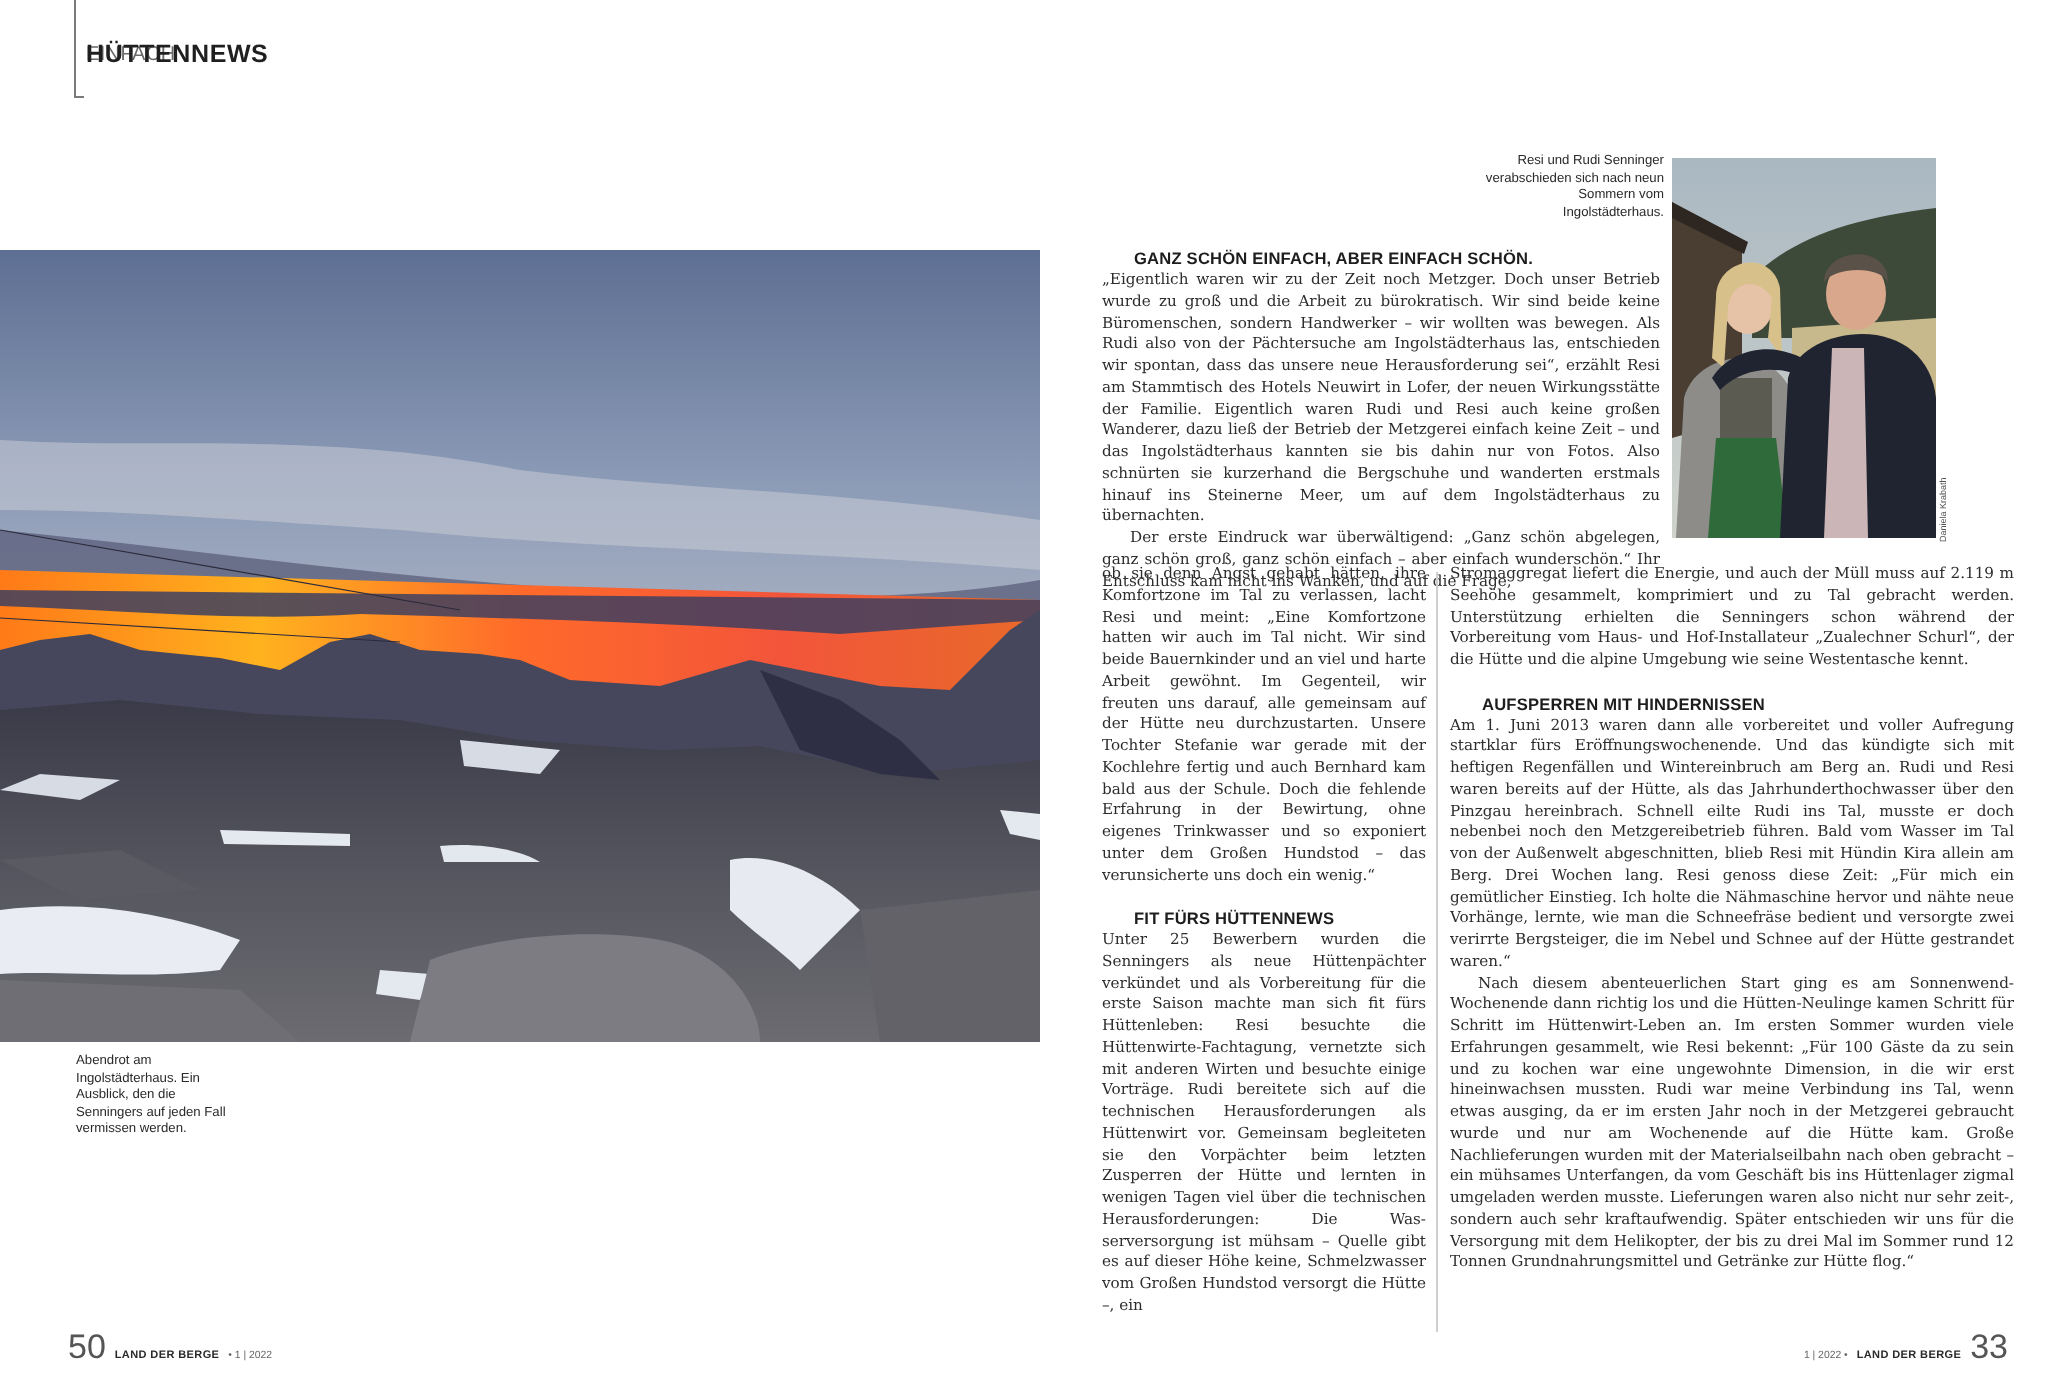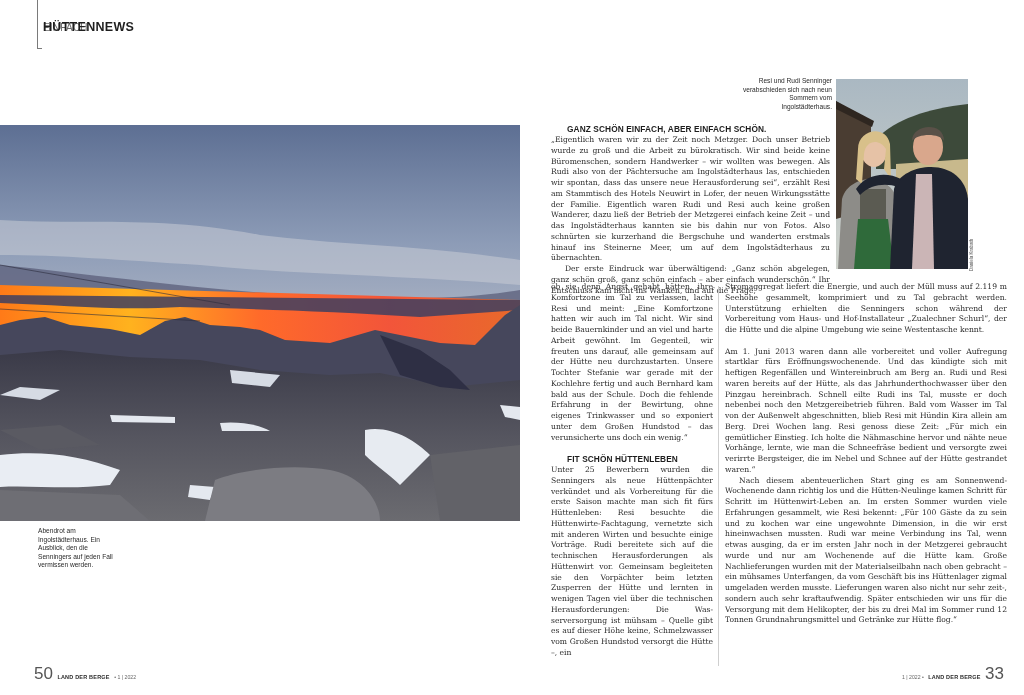--- a/index.html
+++ b/index.html
@@ -134,29 +134,30 @@
 
 <div class="col wide">
   <h3>GANZ SCHÖN EINFACH, ABER EINFACH SCHÖN.</h3>
   <p>„Eigentlich waren wir zu der Zeit noch Metzger. Doch unser Betrieb wurde zu groß und die Arbeit zu bürokratisch. Wir sind beide keine Büromenschen, sondern Handwerker – wir wollten was bewegen. Als Rudi also von der Päch­tersuche am Ingolstädterhaus las, entschieden wir spontan, dass das unsere neue Herausforderung sei“, erzählt Resi am Stammtisch des Hotels Neuwirt in Lofer, der neuen Wirkungsstätte der Familie. Eigentlich waren Rudi und Resi auch keine großen Wanderer, dazu ließ der Betrieb der Metzgerei einfach kei­ne Zeit – und das Ingolstädterhaus kannten sie bis dahin nur von Fotos. Also schnürten sie kurzerhand die Bergschuhe und wanderten erstmals hinauf ins Steinerne Meer, um auf dem Ingolstädterhaus zu übernachten.</p>
   <p class="indent">Der erste Eindruck war überwältigend: „Ganz schön abgelegen, ganz schön groß, ganz schön einfach – aber einfach wunderschön.“ Ihr Entschluss kam nicht ins Wanken, und auf die Frage,</p>
 </div>
 
 <div class="col narrow">
   <p>ob sie denn Angst gehabt hätten, ihre Kom­fortzone im Tal zu verlassen, lacht Resi und meint: „Eine Komfortzone hatten wir auch im Tal nicht. Wir sind beide Bauernkinder und an viel und harte Arbeit gewöhnt. Im Gegenteil, wir freuten uns darauf, alle ge­meinsam auf der Hütte neu durchzustarten. Unsere Tochter Stefanie war gerade mit der Kochlehre fertig und auch Bernhard kam bald aus der Schule. Doch die fehlende Er­fahrung in der Bewirtung, ohne eigenes Trinkwasser und so exponiert unter dem Großen Hundstod – das verunsicherte uns doch ein wenig.“</p>
   <div class="gap"></div>
-  <h3>FIT SCHÖN HÜTTENLEBEN</h3>
+  <h3>FIT FÜRS HÜTTENNEWS</h3>
   <p>Unter 25 Bewerbern wurden die Senningers als neue Hüttenpächter verkündet und als Vorbereitung für die erste Saison machte man sich fit fürs Hüttenleben: Resi besuch­te die Hüttenwirte-Fachtagung, vernetzte sich mit anderen Wirten und besuchte eini­ge Vorträge. Rudi bereitete sich auf die tech­nischen Herausforderungen als Hüttenwirt vor. Gemeinsam begleiteten sie den Vor­pächter beim letzten Zusperren der Hütte und lernten in wenigen Tagen viel über die technischen Herausforderungen: Die Was­serversorgung ist mühsam – Quelle gibt es auf dieser Höhe keine, Schmelzwasser vom Großen Hundstod versorgt die Hütte –, ein</p>
 </div>
 
 <div class="col-rule"></div>
 
 <div class="col right">
   <p>Stromaggregat liefert die Energie, und auch der Müll muss auf 2.119 m See­höhe gesammelt, komprimiert und zu Tal gebracht werden. Unterstützung erhielten die Senningers schon während der Vorbereitung vom Haus- und Hof-Installateur „Zualechner Schurl“, der die Hütte und die alpine Umgebung wie seine Westentasche kennt.</p>
   <div class="gap"></div>
+  <h3>AUFSPERREN MIT HINDERNISSEN</h3>
   <p>Am 1. Juni 2013 waren dann alle vorbereitet und voller Aufregung startklar fürs Eröffnungswochenende. Und das kündigte sich mit heftigen Regenfällen und Wintereinbruch am Berg an. Rudi und Resi waren bereits auf der Hütte, als das Jahrhunderthochwasser über den Pinzgau hereinbrach. Schnell eilte Rudi ins Tal, musste er doch nebenbei noch den Metzgereibetrieb führen. Bald vom Wasser im Tal von der Außenwelt abgeschnitten, blieb Resi mit Hündin Kira allein am Berg. Drei Wochen lang. Resi genoss diese Zeit: „Für mich ein gemütlicher Einstieg. Ich holte die Nähmaschine hervor und nähte neue Vorhänge, lernte, wie man die Schneefräse bedient und versorgte zwei verirrte Bergsteiger, die im Nebel und Schnee auf der Hütte gestrandet wa­ren.“</p>
   <p class="indent">Nach diesem abenteuerlichen Start ging es am Sonnenwend-Wochenen­de dann richtig los und die Hütten-Neulinge kamen Schritt für Schritt im Hüttenwirt-Leben an. Im ersten Sommer wurden viele Erfahrungen gesam­melt, wie Resi bekennt: „Für 100 Gäste da zu sein und zu kochen war eine ungewohnte Dimension, in die wir erst hineinwachsen mussten. Rudi war meine Verbindung ins Tal, wenn etwas ausging, da er im ersten Jahr noch in der Metzgerei gebraucht wurde und nur am Wochenende auf die Hütte kam. Große Nachlieferungen wurden mit der Materialseilbahn nach oben gebracht – ein mühsames Unterfangen, da vom Geschäft bis ins Hüttenlager zigmal umgeladen werden musste. Lieferungen waren also nicht nur sehr zeit-, sondern auch sehr kraftaufwendig. Später entschieden wir uns für die Versorgung mit dem Helikopter, der bis zu drei Mal im Sommer rund 12 Ton­nen Grundnahrungsmittel und Getränke zur Hütte flog.“</p>
 </div>
 
 <div class="folio folio-left">
   <span class="num">50</span>
   <span class="mag">LAND DER BERGE</span>
   <span class="issue">• 1 | 2022</span>
 </div>
 <div class="folio folio-right">

